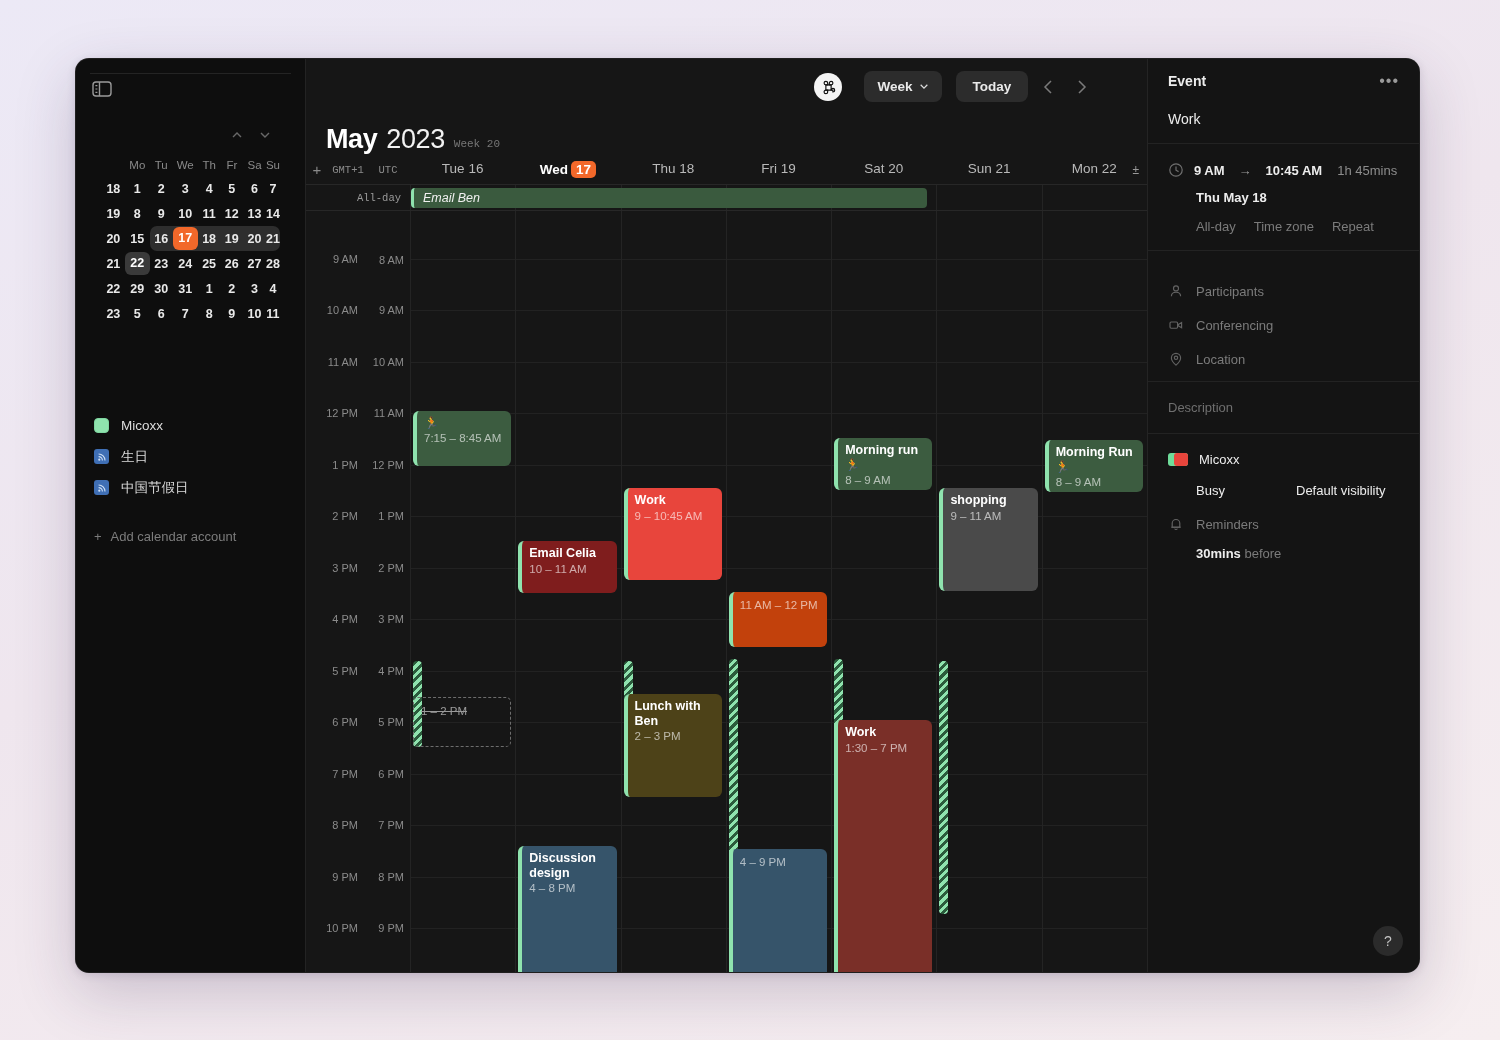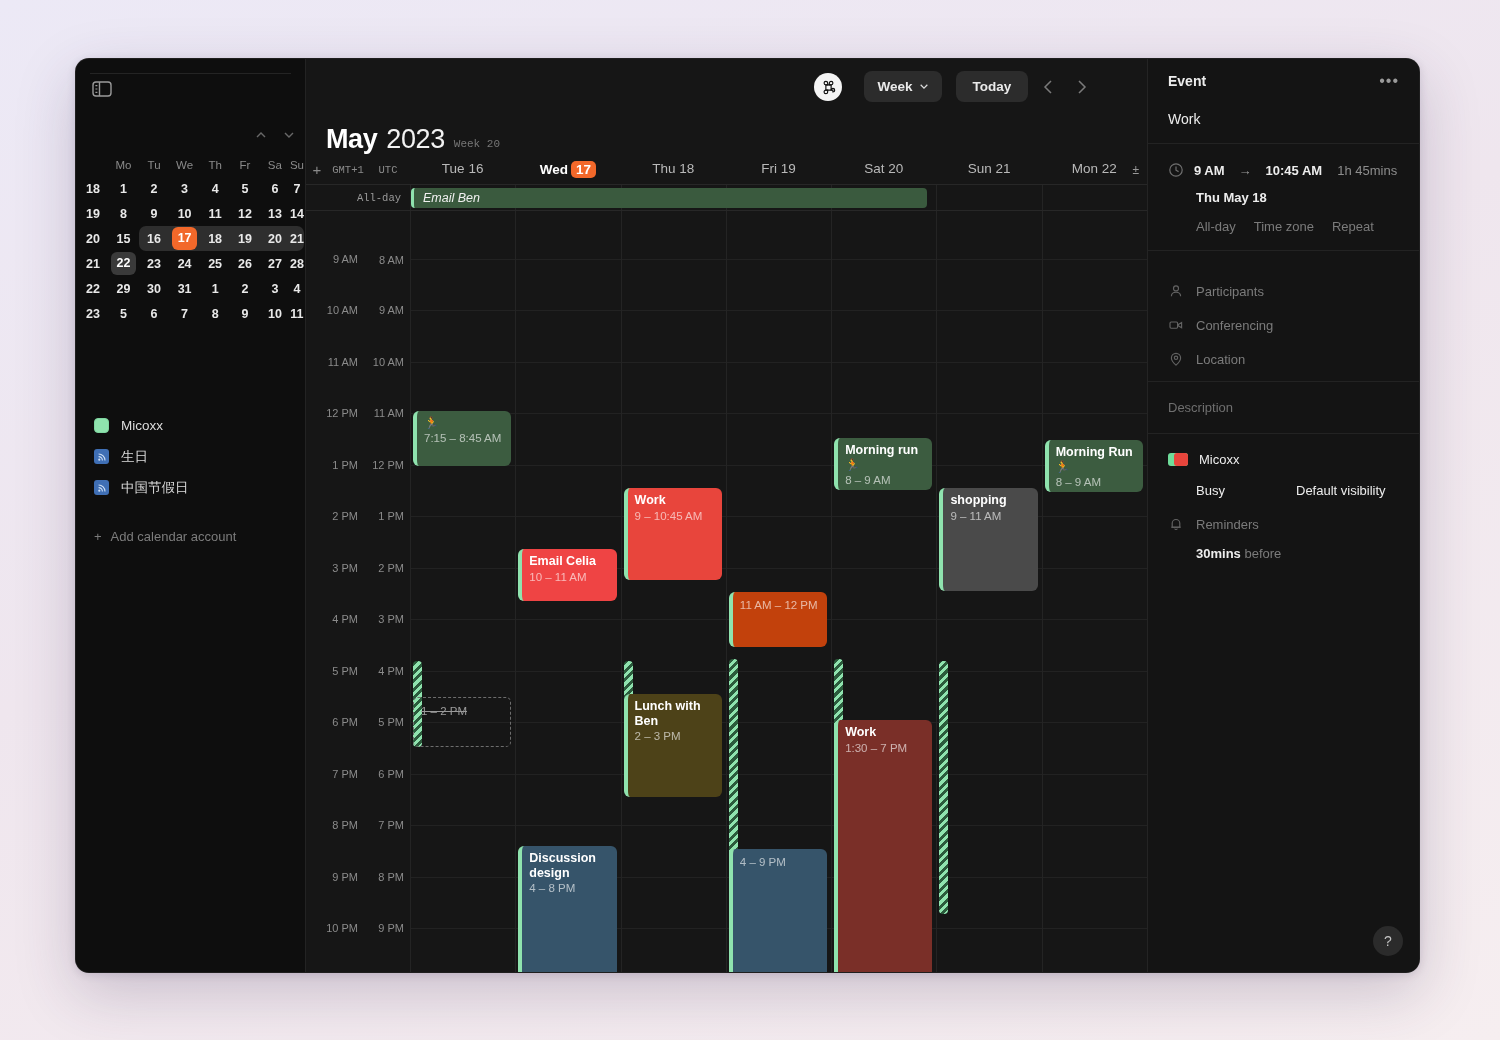--- a/index.html
+++ b/index.html
@@ -29,21 +29,21 @@
   #sidebar{
     width:230px; flex:0 0 230px;
     background:#0e0e0e;
     border-right:1px solid #232323;
     position:relative;
   }
   .sidebar-toggle{
     position:absolute; left:16px; top:22px;
     width:20px; height:16px; cursor:pointer;
   }
-  .mini-cal{ position:absolute; left:0; top:65px; width:230px; padding:0 2px; }
+  .mini-cal{ position:absolute; left:0; top:65px; width:230px; padding:0 26px; }
   .mc-nav{ display:flex; justify-content:flex-end; gap:14px; height:22px; align-items:center; padding-right:8px;}
   .mc-chev{ width:14px;height:14px; cursor:pointer; opacity:.55;}
   table.mc{ width:100%; border-collapse:separate; border-spacing:0; margin-top:8px;}
   table.mc td, table.mc th{
     width:14.2%; height:25px; text-align:center; font-size:12.5px;
     font-weight:700; color:#e9e9e9; position:relative;
   }
   table.mc th{ color:#8a8a8a; font-weight:400; font-size:11.5px; height:22px;}
   td.wk, th.wk{ width:8%; color:#6a6a6a; font-weight:400; font-size:11px;}
   td.dim{ color:#585858; }
@@ -459,21 +459,21 @@
             <div class="hline" style="top:305px"></div>
             <div class="hline" style="top:356.5px"></div>
             <div class="hline" style="top:408px"></div>
             <div class="hline" style="top:459.5px"></div>
             <div class="hline" style="top:511px"></div>
             <div class="hline" style="top:562.5px"></div>
             <div class="hline" style="top:614px"></div>
             <div class="hline" style="top:665.5px"></div>
             <div class="hline" style="top:717px"></div>
             <div class="busybar" style="top:638px;height:205px"></div>
-            <div class="ev" style="top:338px;height:52px;background:#ef4444;border-left-color:#8fe3ae">
+            <div class="ev" style="top:330px;height:52px;background:#7f1d1d;border-left-color:#8fe3ae">
               <div class="t">Email Celia</div>
               <div class="s">10 – 11 AM</div>
             </div>
             <div class="ev" style="top:635px;height:205px;background:#36546a;border-left-color:#8fe3ae">
               <div class="t">Discussion design</div>
               <div class="s">4 – 8 PM</div>
             </div>
           </div>
           <div class="daycol">
             <div class="hline" style="top:47.5px"></div>

